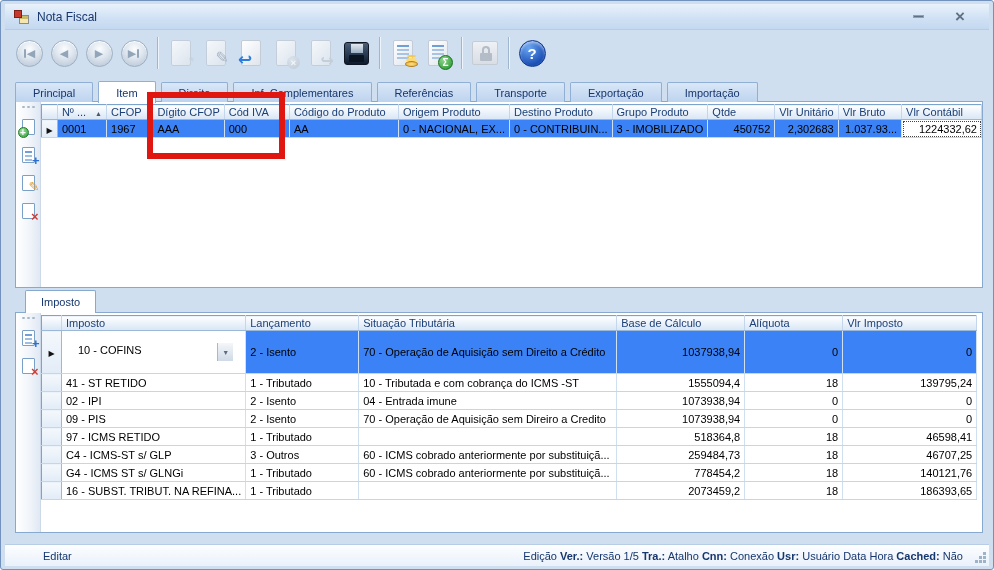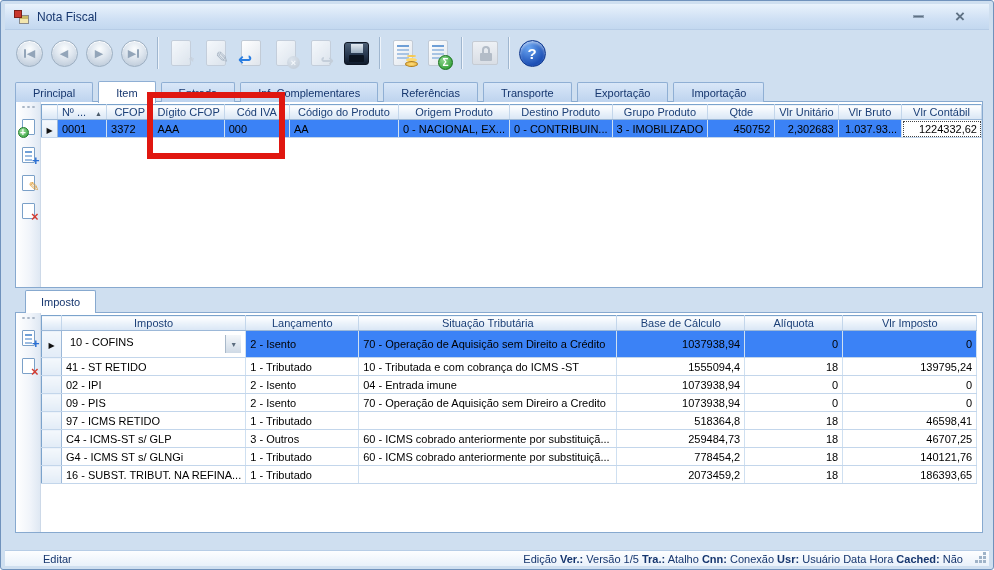--- a/index.html
+++ b/index.html
@@ -100,43 +100,43 @@
     background:radial-gradient(circle at 35% 30%,#9fe09f,#2f9e38); border:1px solid #1f7a28;
     color:#fff; font-size:10px; line-height:9px; text-align:center; font-weight:bold; }
   .bplus { position:absolute; right:-6px; bottom:-6px; color:#2a6fd4; font-size:13px; font-weight:bold; }
   .spencil { position:absolute; right:-6px; bottom:-4px; font-size:13px; color:#dd9a33; }
   .sx { position:absolute; right:-5px; bottom:-6px; color:#d43c31; font-size:13px; font-weight:bold; }
 
   
   .grid-holder { position:absolute; left:25px; top:2px; }
   table.grid { border-collapse:collapse; table-layout:fixed; border:1px solid #7ba3cc; background:#fff; }
   .grid th { height:14px; background:linear-gradient(180deg,#ffffff 0%,#e9f1fa 55%,#d9e6f5 100%);
-    color:#1b3f77; font-weight:normal; text-align:center; padding:1px 4px;
+    color:#1b3f77; font-weight:normal; text-align:left; padding:1px 4px;
     border-right:1px solid #c3d6eb; border-bottom:1px solid #9cb8d8;
     overflow:hidden; white-space:nowrap; }
   .grid th.ind { padding:0; }
   .grid td { height:18px; padding:1px 4px; border-right:1px solid #cfe0f1; border-bottom:1px solid #c3d6eb;
     overflow:hidden; white-space:nowrap; background:#fff; }
   .grid td.num { text-align:right; }
   .grid td.ind { background:linear-gradient(180deg,#f4f8fc,#e2ecf7); border-right:1px solid #9cb8d8;
     text-align:center; padding:0; }
   .grid td.ind.sel::before { content:"▶"; font-size:8px; color:#111; }
   .grid tr.selected td { background:#3b82f6; }
   .grid tr.selected td.ind { background:linear-gradient(180deg,#f4f8fc,#e2ecf7); }
   .grid td.focused { background:#fff !important; outline:1px dotted #444; outline-offset:-2px;padding-left:12px; }
   .sort-asc::after { content:"▲"; font-size:7px; color:#4a5a6a; margin-left:9px; }
-  .grid td.combo-cell { padding:4px; background:#fff !important; }
+  .grid td.combo-cell { padding:12px; background:#fff !important; }
   .combo { display:flex; align-items:stretch; width:100%; height:18px; background:#fff; }
   .combo-text { flex:1; padding:1px 4px; overflow:hidden; white-space:nowrap; }
   .combo-btn { width:16px; background:linear-gradient(180deg,#f4f7fa,#cfdae6);
     border-left:1px solid #a9b9ca; display:flex; align-items:center; justify-content:center; }
   .combo-btn::before { content:"▼"; font-size:7px; color:#5b6c7e; }
 
   
-  .statusbar { position:absolute; left:4px; right:4px; bottom:3px; height:16px;
+  .statusbar { position:absolute; left:4px; right:4px; bottom:3px; height:22px;
     background:linear-gradient(180deg,#fdfeff,#e9f1fa); border-top:1px solid #b7cde6;
     color:#16366e; display:flex; align-items:center; }
   .sb-left { padding-left:38px; }
   .sb-right { position:absolute; right:26px; white-space:nowrap; }
   .sb-right span { white-space:pre; }
   .sb-right span.b { font-weight:bold; }
   .grip-corner { position:absolute; right:3px; bottom:3px; width:3px; height:3px; background:#9fb3c8;
     box-shadow:-4px 0 0 #9fb3c8,-8px 0 0 #9fb3c8,0 -4px 0 #9fb3c8,-4px -4px 0 #9fb3c8,0 -8px 0 #9fb3c8; }
 
   
@@ -237,21 +237,21 @@
       </div>
       <div class="tb-sep"></div>
       <div class="tb-btn">
         <span class="helpc">?</span>
       </div>
     </div>
 
   <div class="tabstrip">
       <div class="tab">Principal</div>
       <div class="tab active">Item</div>
-      <div class="tab">Entrada</div>
+      <div class="tab">Direito</div>
       <div class="tab">Inf. Complementares</div>
       <div class="tab">Referências</div>
       <div class="tab">Transporte</div>
       <div class="tab">Exportação</div>
       <div class="tab">Importação</div>
     </div>
 
   <div class="panel item-panel">
     <div class="vstrip">
         <div class="grip"></div>
@@ -307,21 +307,21 @@
               <th>Qtde</th>
               <th>Vlr Unitário</th>
               <th>Vlr Bruto</th>
               <th>Vlr Contábil</th>
             </tr>
           </thead>
           <tbody>
             <tr class="selected">
               <td class="ind sel"></td>
               <td>0001</td>
-              <td>3372</td>
+              <td>1967</td>
               <td>AAA</td>
               <td>000</td>
               <td>AA</td>
               <td>0 - NACIONAL, EX...</td>
               <td>0 - CONTRIBUIN...</td>
               <td>3 - IMOBILIZADO</td>
               <td class="num">450752</td>
               <td class="num">2,302683</td>
               <td class="num">1.037.93...</td>
               <td class="num focused">1224332,62</td>

